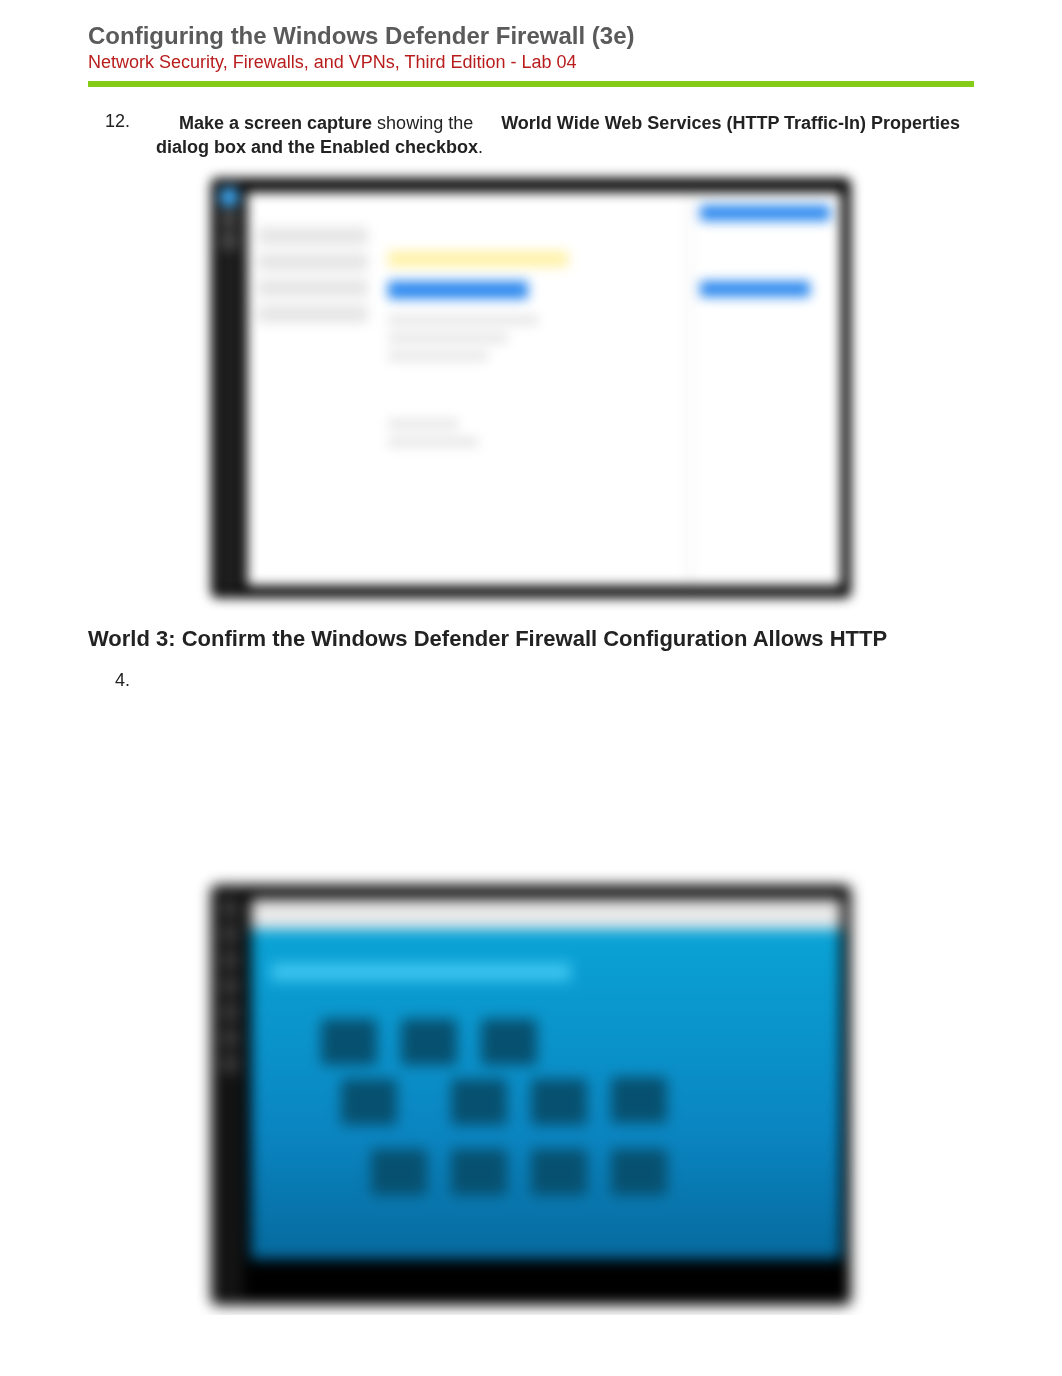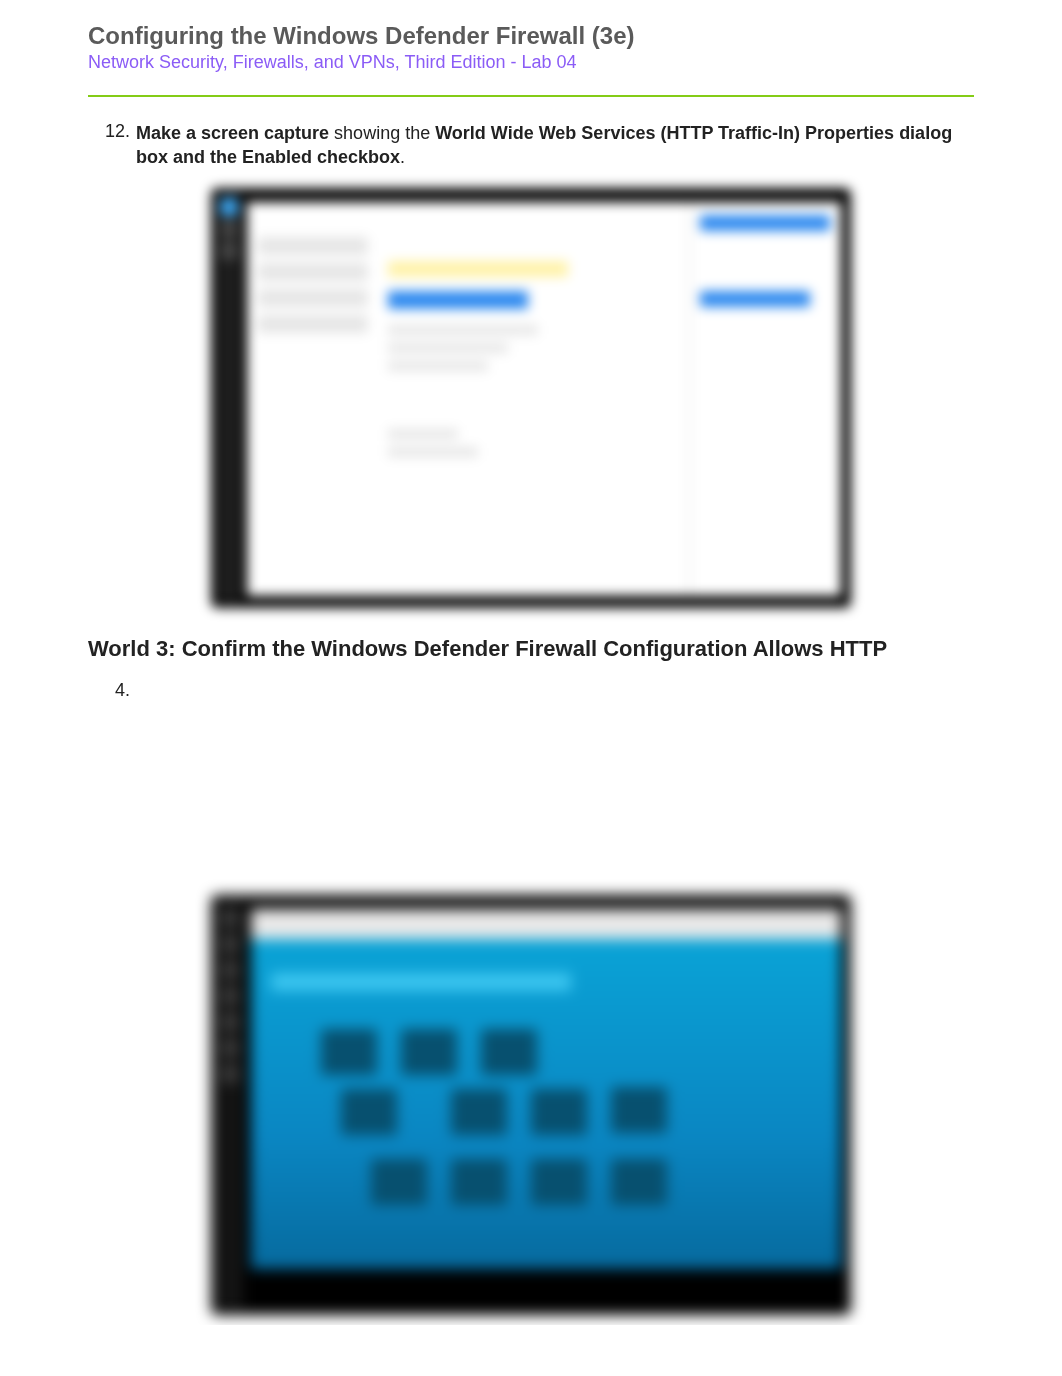--- a/index.html
+++ b/index.html
@@ -10,57 +10,58 @@
     color: #222;
     width: 1062px;
   }
   .page {
     width: 1062px;
     padding: 0;
     box-sizing: border-box;
   }
   .header-block {
     margin: 22px 88px 0 88px;
-    padding-bottom: 22px;
-    border-bottom: 2px solid #84cc16;
+    padding-bottom: 8px;
+    border-bottom: 6px solid #84cc16;
   }
   .doc-title {
     font-size: 24px;
     font-weight: 700;
     color: #5a5a5a;
     margin: 0 0 2px 0;
   }
   .doc-subtitle {
     font-size: 18px;
-    color: #8b5cf6;
+    color: #b91c1c;
     margin: 0;
   }
   .content {
     margin: 24px 88px 0 88px;
   }
   .list-item {
     display: flex;
     align-items: flex-start;
     margin-bottom: 16px;
   }
   .list-number {
     width: 42px;
     text-align: right;
     font-size: 18px;
     color: #222;
-    margin-right: 6px;
+    margin-right: 26px;
     flex-shrink: 0;
   }
   .list-body {
     font-size: 18px;
     line-height: 1.35;
     color: #222;
   }
   .bold {
     font-weight: 700;
+    margin-left: 23px;
   }
   .section-heading {
     font-size: 22px;
     font-weight: 700;
     color: #222;
     margin: 28px 0 18px 0;
   }
   
   .shot-wrap {
     display: flex;

